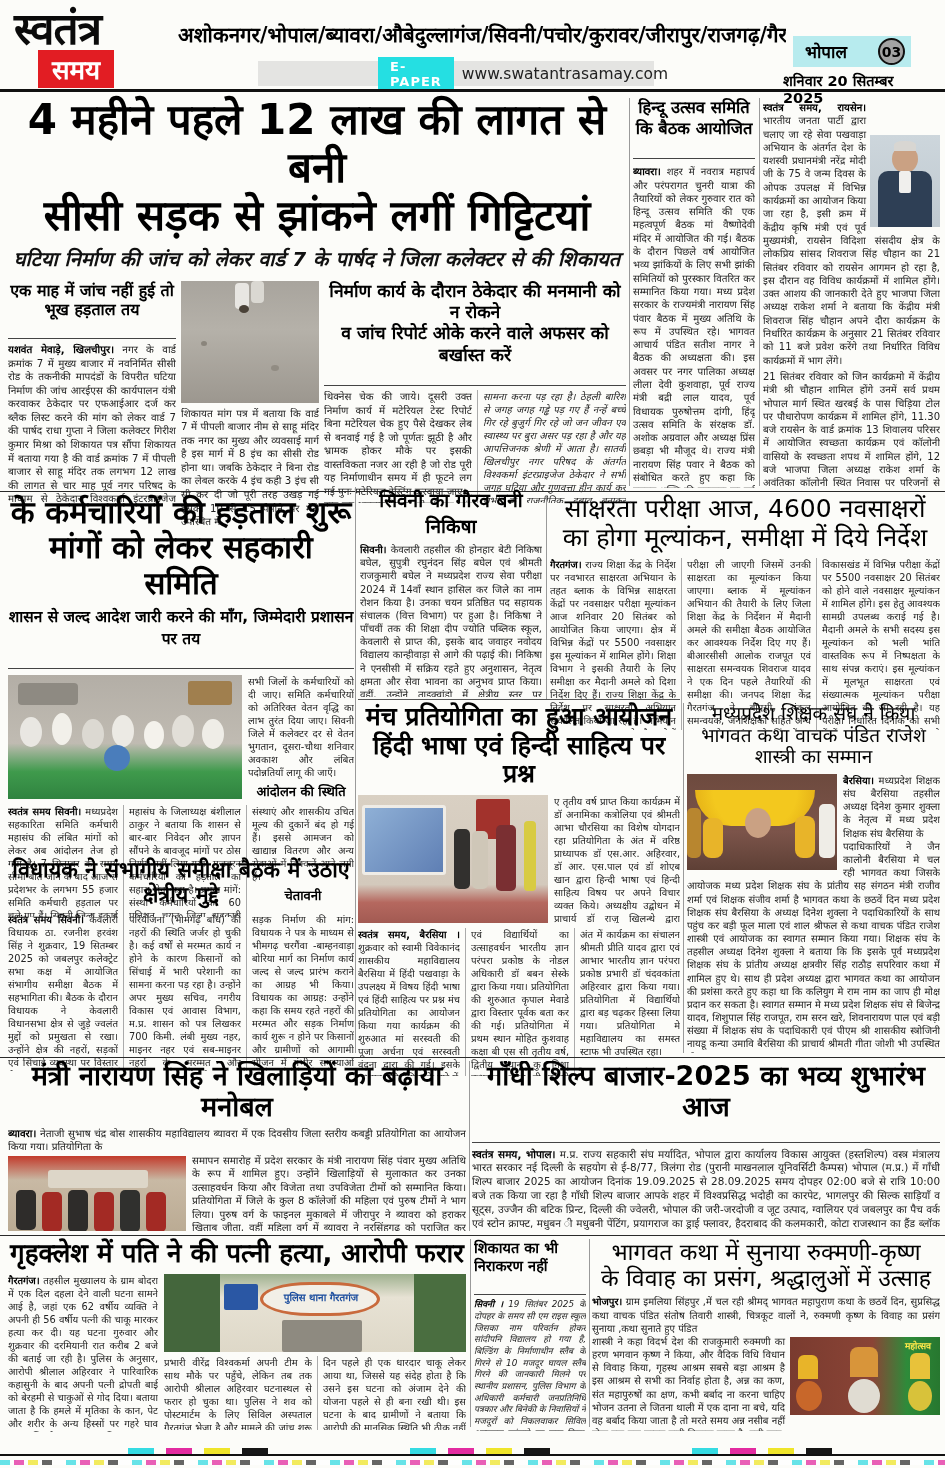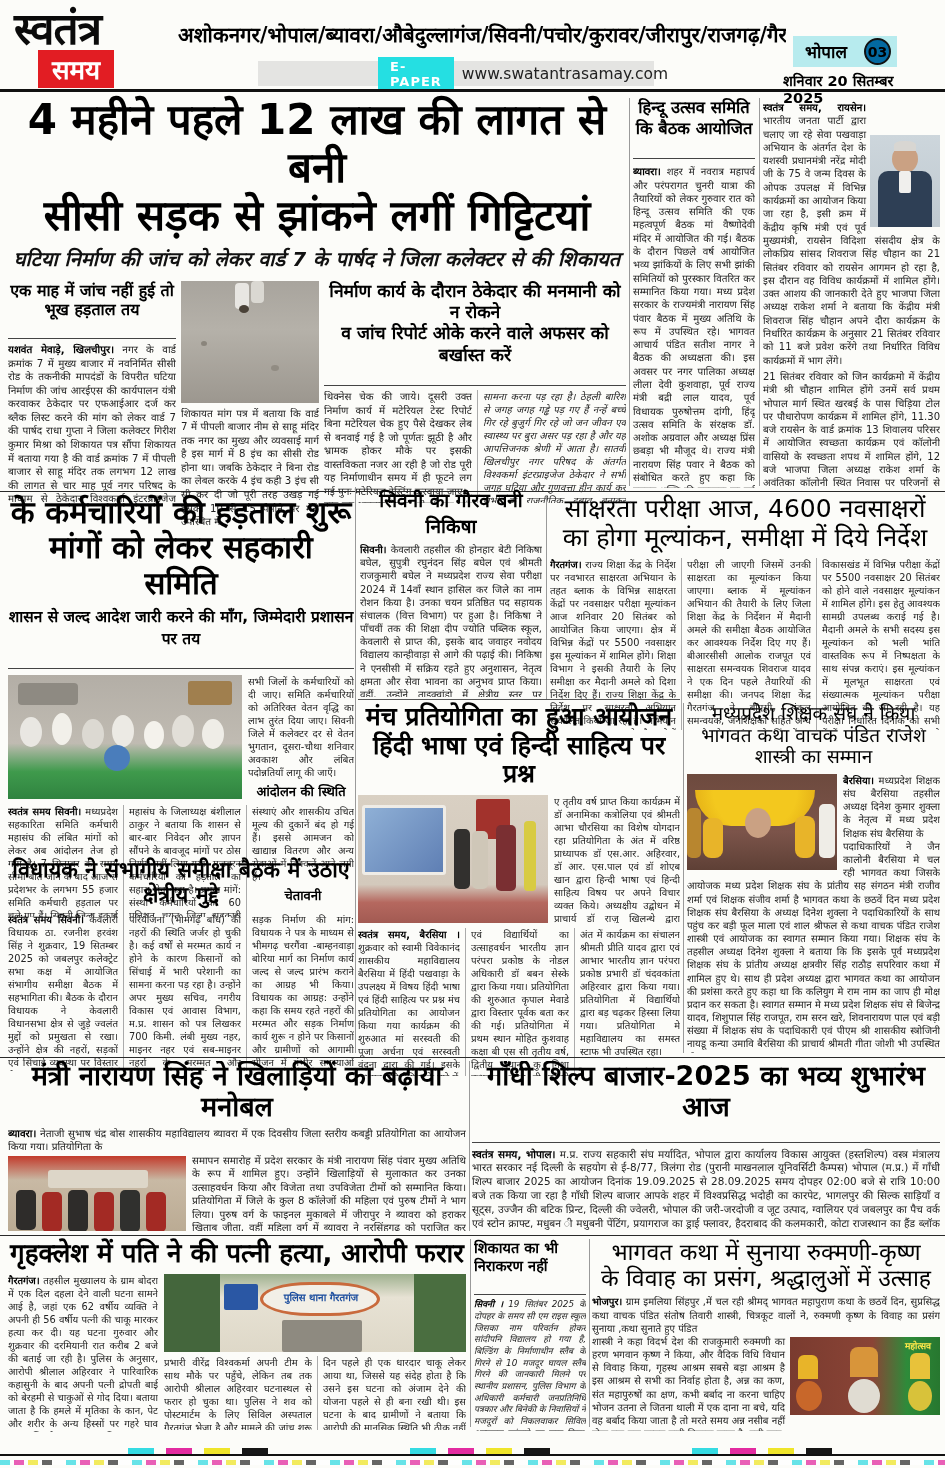--- a/index.html
+++ b/index.html
@@ -26,41 +26,41 @@
 
   
   #logo-top { font-size:44px; font-weight:bold; color:#0a0a0a; line-height:0.95; letter-spacing:-1px; }
   #logo-bottom { display:inline-block; background:#e21d23; color:#fff; font-weight:bold; font-size:26px; padding:1px 14px; margin-left:24px; }
   #cities { font-size:20.5px; font-weight:bold; color:#000; white-space:nowrap; }
   #epaper-bar { background:#e4e4e2; display:flex; align-items:center; padding-left:120px; }
   #epaper-label { background:#25dfe2; color:#fff; font-weight:bold; font-size:13px; padding:2px 12px; letter-spacing:1px; }
   #website { font-size:15.5px; color:#222; margin-left:8px; }
   #edition-badge { background:#b7ebee; display:flex; align-items:center; justify-content:space-between; padding:2px 6px 2px 12px; }
   #edition-name { font-weight:bold; font-size:17px; color:#000; }
-  #page-circle { width:27px; height:27px; border-radius:50%; background:#0369a1; border:2.5px solid #111;
+  #page-circle { width:27px; height:27px; border-radius:50%; background:#a3a3a3; border:2.5px solid #111;
                  display:flex; align-items:center; justify-content:center; font-weight:bold; font-size:14px; color:#000; }
   #edition-date { font-weight:bold; font-size:14.5px; color:#000; }
   .blob { position:absolute; border-radius:50%; }
 </style>
 </head>
 <body>
 
 <div class="abs" id="page" style="left:0;top:0;width:945px;height:1468px;">
 
   <header>
     <div class="abs" style="left:14px;top:8px;width:250px;">
       <div id="logo-top">स्वतंत्र</div>
       <div id="logo-bottom">समय</div>
     </div>
     <div class="abs clip" id="cities" style="left:178px;top:20px;width:608px;height:30px;">अशोकनगर/भोपाल/ब्यावरा/औबेदुल्लागंज/सिवनी/पचोर/कुरावर/जीरापुर/राजगढ़/गैरतगंज/रायसेन</div>
     <div class="abs" id="epaper-bar" style="left:258px;top:61px;width:396px;height:25px;">
       <span id="epaper-label">E-PAPER</span>
       <span id="website">www.swatantrasamay.com</span>
     </div>
-    <div class="abs" id="edition-badge" style="left:793px;top:36px;width:104px;height:31px;">
+    <div class="abs" id="edition-badge" style="left:793px;top:36px;width:118px;height:31px;">
       <span id="edition-name">भोपाल</span>
       <span id="page-circle">03</span>
     </div>
     <div class="abs" id="edition-date" style="left:783px;top:70px;width:150px;">शनिवार 20 सितम्बर 2025</div>
   </header>
   <div class="hrule" style="top:89px;height:3px;background:#111;"></div>
 
   <section class="abs" id="story-a" style="left:8px;top:96px;width:618px;height:392px;">
     <div class="hl" style="font-size:42px;">
       <div>4 महीने पहले 12 लाख की लागत से बनी</div>

